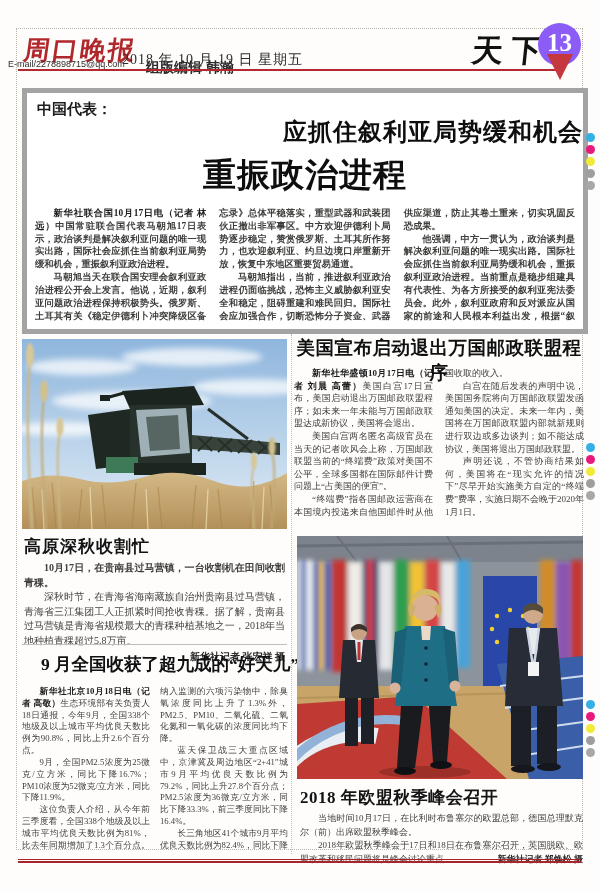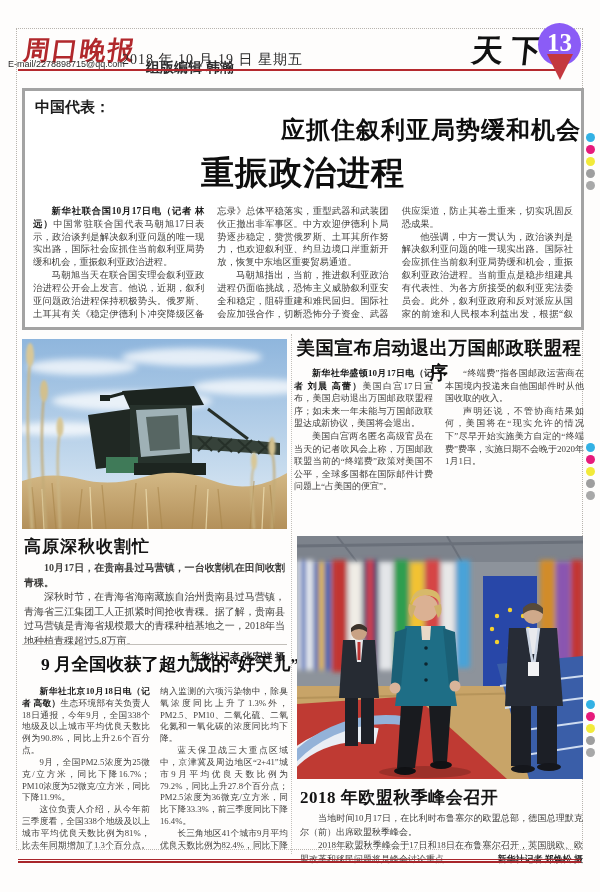--- a/index.html
+++ b/index.html
@@ -20,29 +20,29 @@
   .hdr-rule{position:absolute;left:18px;top:69px;width:546px;height:2px;background:#b5292e;}
   .pin{position:absolute;left:538px;top:23px;width:43px;height:43px;background:#8b5cf6;
        border-radius:50%;z-index:3;}
   .pin::after{content:"";position:absolute;left:8.5px;top:31px;width:0;height:0;
        border-left:13px solid transparent;border-right:13px solid transparent;
        border-top:26px solid #c4383e;}
   .pin .num{position:absolute;width:100%;text-align:center;top:6px;font-size:25px;font-weight:900;
        color:#fff;font-family:"Liberation Serif",serif;}
   
   .box-syria{position:absolute;left:22px;top:88px;width:556px;height:236px;
-             border:3px solid #a3a3a3;background:#fff;}
+             border:5px solid #a3a3a3;background:#fff;}
   .kicker{position:absolute;left:10px;top:7px;font-size:15px;font-weight:bold;color:#1c1c1c;
           font-family:"Liberation Sans","DejaVu Sans",sans-serif;}
   .hl1{position:absolute;left:0;top:26px;width:100%;text-align:right;font-size:24px;
        font-weight:900;color:#0e0e0e;letter-spacing:1px;line-height:1.1;}
   .hl2{position:absolute;left:0;top:64px;width:100%;text-align:center;font-size:33px;
        font-weight:900;color:#0e0e0e;letter-spacing:1px;line-height:1.1;}
   .body-syria{position:absolute;left:8px;top:114px;width:540px;height:116px;overflow:hidden;
-       column-count:3;column-gap:13px;font-size:9.3px;line-height:1.38;}
+       column-count:3;column-gap:13px;font-size:9.3px;line-height:1.38;font-weight:bold;}
   .para{margin:0;text-indent:2em;text-align:justify;}
   .dl{color:#1a1a1a;}
   
   .photo-harvest{position:absolute;left:22px;top:339px;width:265px;height:190px;overflow:hidden;}
   .cap-title-l{position:absolute;left:24px;top:535px;font-size:17px;font-weight:900;color:#141414;
                letter-spacing:1px;}
   .cap-l{position:absolute;left:24px;top:561px;width:261px;font-size:10px;line-height:1.45;}
   .cap-credit{display:block;text-align:right;margin-top:2px;font-weight:bold;color:#2a2a2a;}
   .hr-l{position:absolute;left:22px;top:644px;width:265px;height:1px;background:#c2bfba;}
   .hl-weather{position:absolute;left:22px;top:652px;width:266px;text-align:center;font-size:17.5px;
@@ -204,20 +204,21 @@
 
   </div>
 
   <div class="vdiv"></div>
 
   <div class="hl-upu">美国宣布启动退出万国邮政联盟程序</div>
   <div class="body-upu">
     <p class="para"><b class="dl">新华社华盛顿10月17日电（记者 刘晨 高蕾）</b><span>美国白宫17日宣布，美国启动退出万国邮政联盟程序；如未来一年未能与万国邮政联盟达成新协议，美国将会退出。</span></p>
     <p class="para">美国白宫两名匿名高级官员在当天的记者吹风会上称，万国邮政联盟当前的“终端费”政策对美国不公平，全球多国都在国际邮件计费问题上“占美国的便宜”。</p>
     <p class="para">“终端费”指各国邮政运营商在本国境内投递来自他国邮件时从他国收取的收入。</p>
+    <p class="para">白宫在随后发表的声明中说，美国国务院将向万国邮政联盟发函通知美国的决定。未来一年内，美国将在万国邮政联盟内部就新规则进行双边或多边谈判；如不能达成协议，美国将退出万国邮政联盟。</p>
     <p class="para">声明还说，不管协商结果如何，美国将在“现实允许的情况下”尽早开始实施美方自定的“终端费”费率，实施日期不会晚于2020年1月1日。</p>
 
   </div>
 
   <div class="photo-eu">
     <svg width="286" height="243" viewBox="0 0 286 243" preserveAspectRatio="none">
       <defs>
           <filter id="fblur">
             <feGaussianBlur stdDeviation="2.5"></feGaussianBlur>
           </filter>

